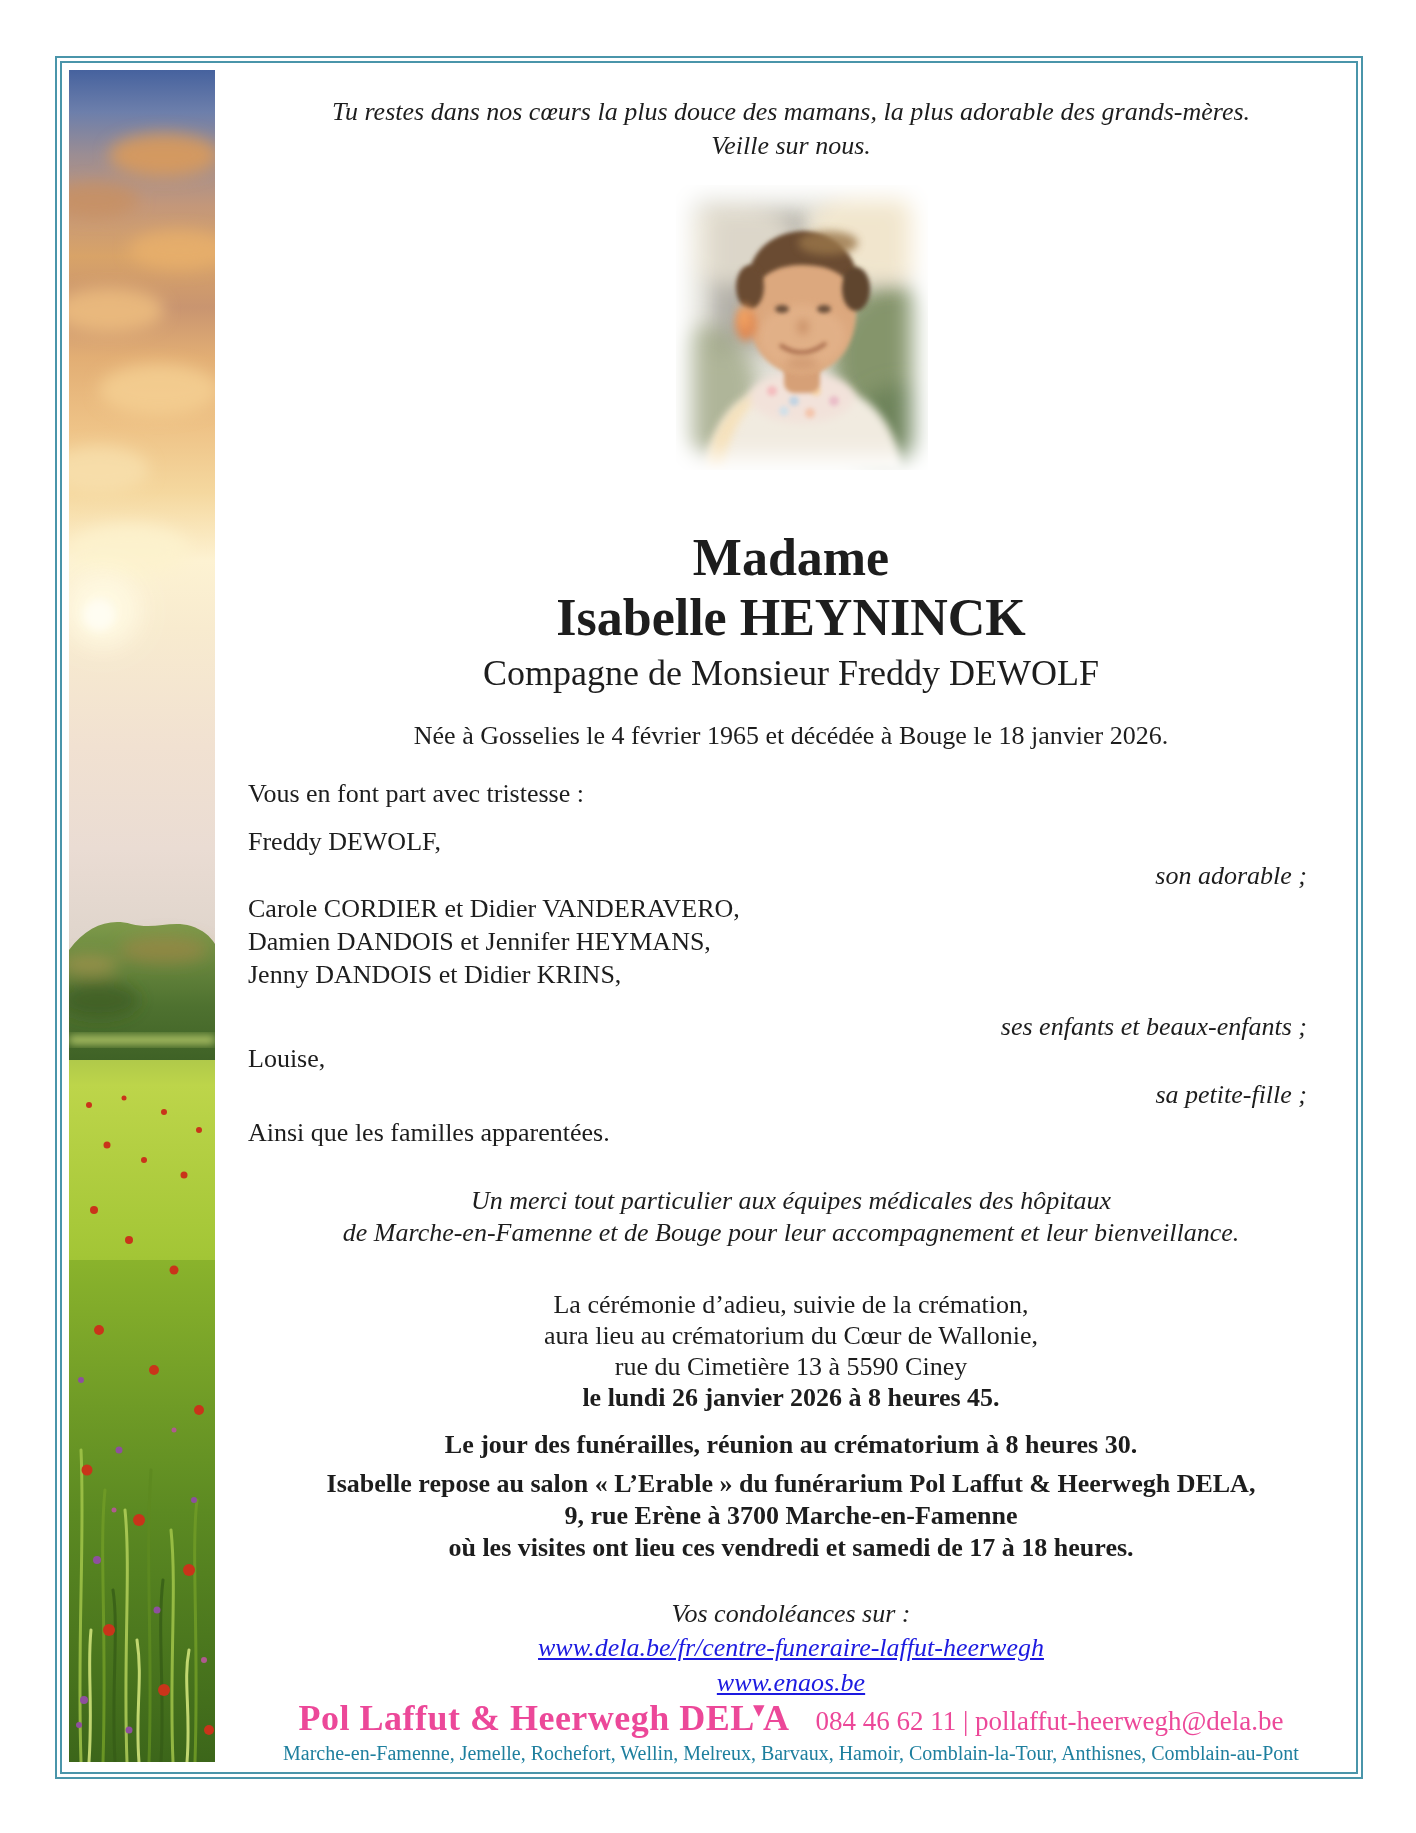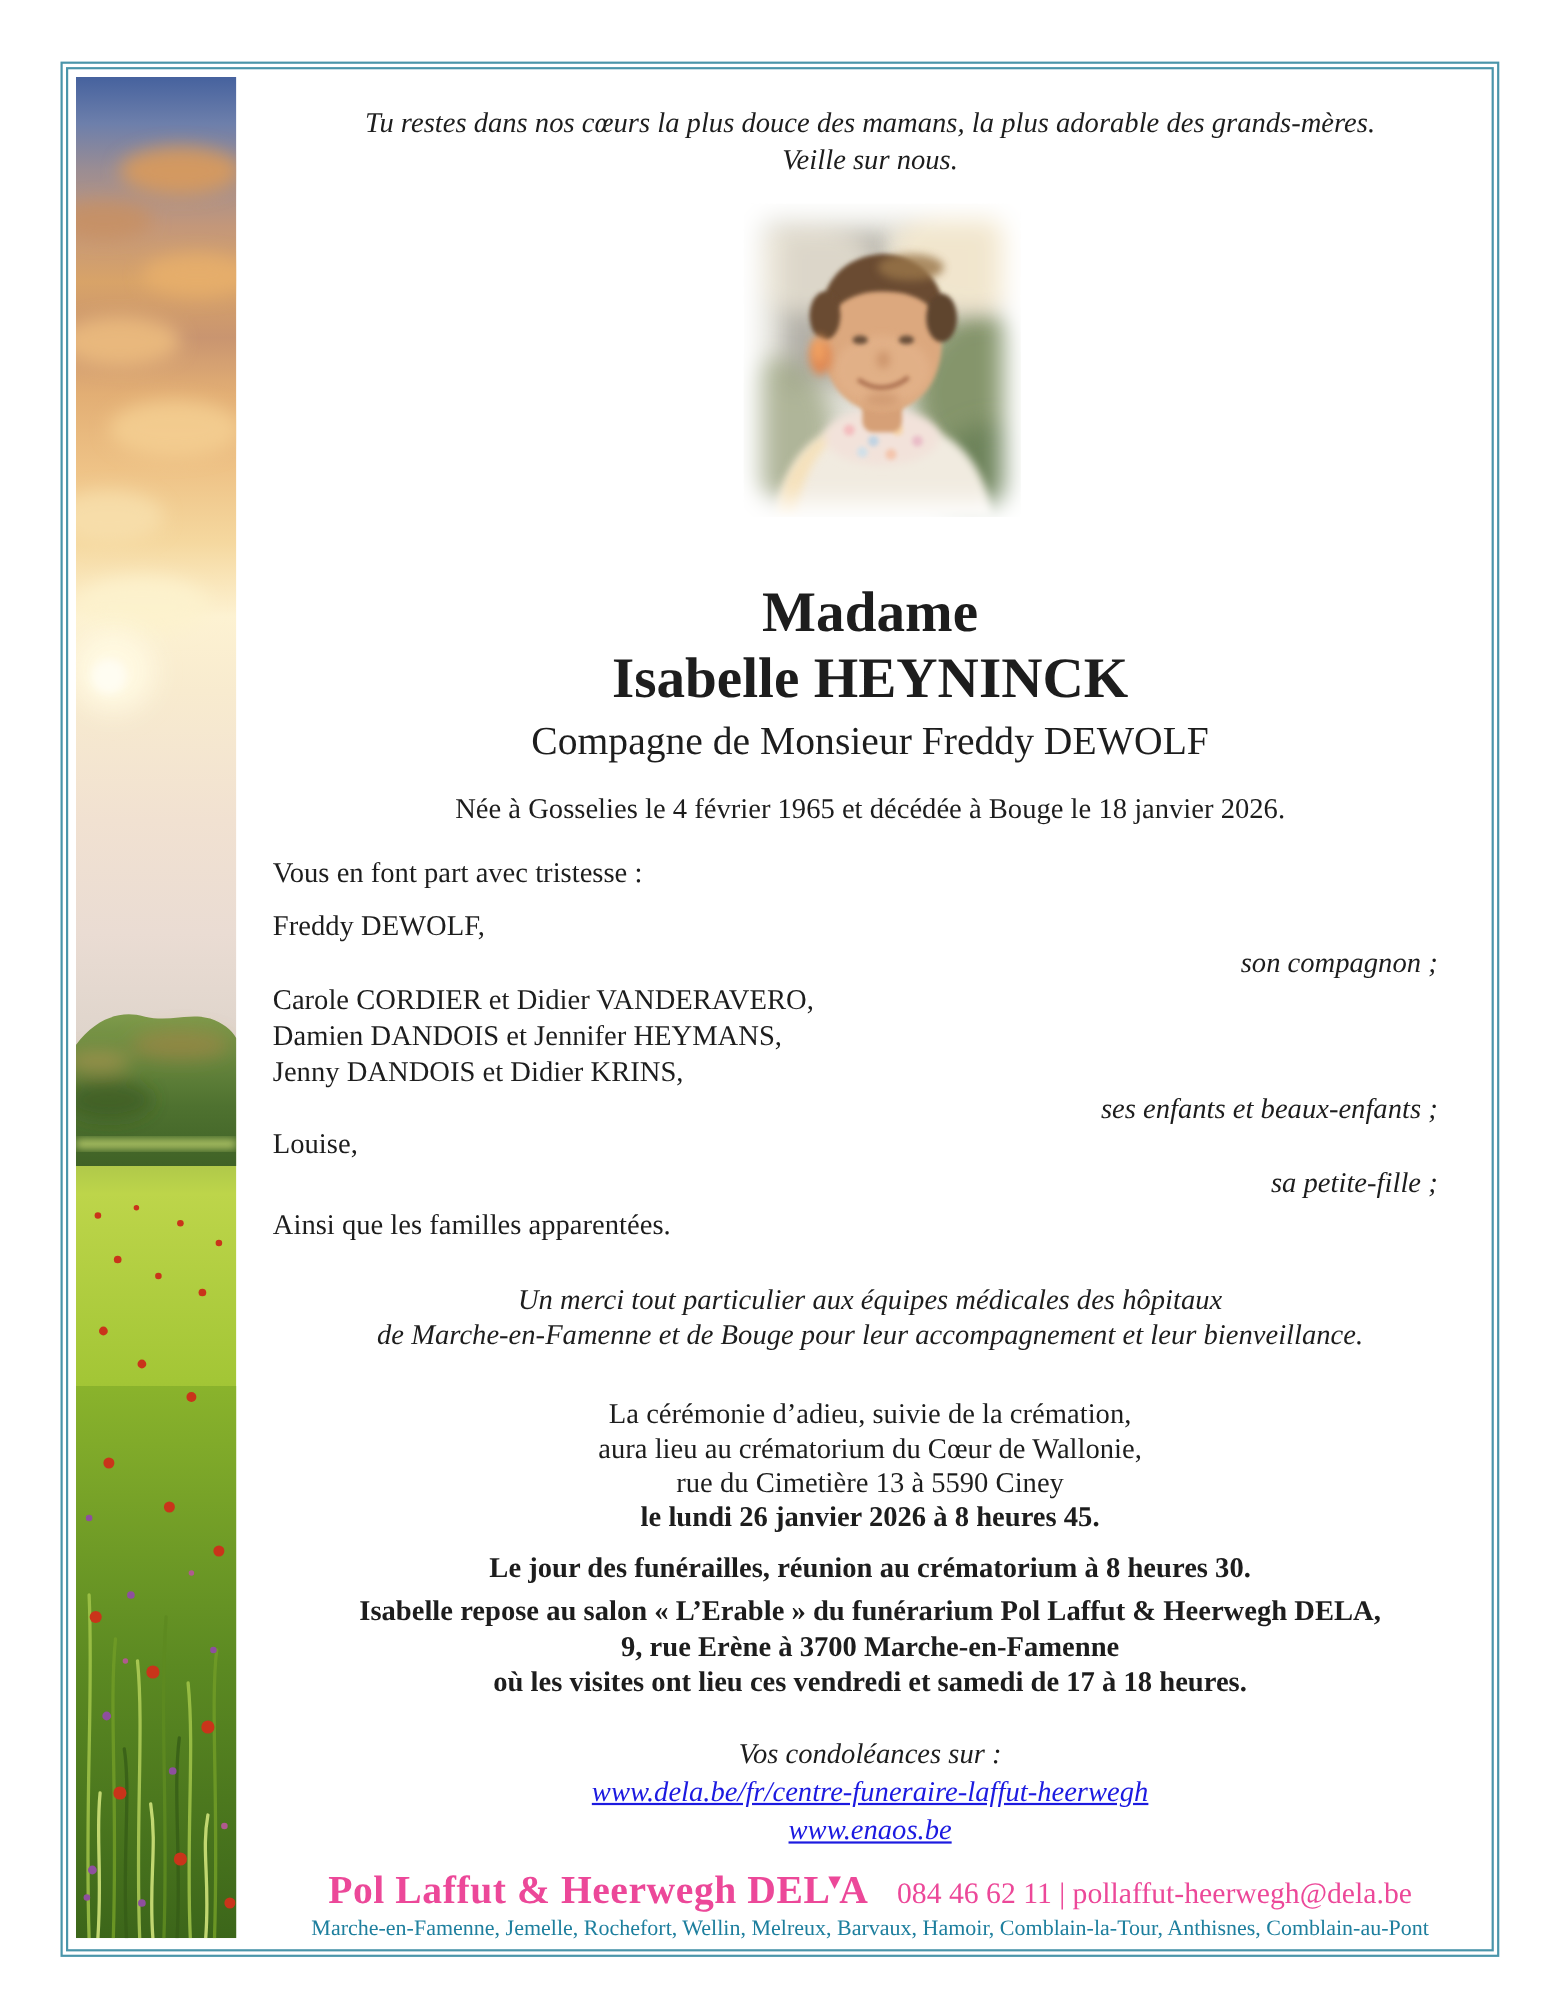--- a/index.html
+++ b/index.html
@@ -16,21 +16,21 @@
   .right{text-align:right;padding-right:54px;font-style:italic;}
   .epitaph{margin-top:37px;font-style:italic;text-align:center;line-height:34px;}
   .photo-wrap{margin:22px auto 0;width:252px;height:285px;transform:translateX(11px);}
   .deceased-title{margin-top:58px;text-align:center;font-weight:bold;font-size:52px;line-height:60px;}
   .subtitle{margin-top:4px;text-align:center;font-size:36px;line-height:42px;}
   .dates{margin-top:26px;}
   .intro{margin-top:26px;}
   .m-freddy{margin-top:16px;}
   .m-label1{margin-top:2px;}
   .m-names3{margin-top:0;line-height:33px;}
-  .m-label2{margin-top:1px;}
+  .m-label2{margin-top:20px;}
   .m-louise{margin-top:0;}
   .m-label3{margin-top:4px;}
   .m-ainsi{margin-top:6px;}
   .thanks{margin-top:36px;font-style:italic;text-align:center;line-height:32px;}
   .ceremony{margin-top:40px;text-align:center;line-height:31px;}
   .bold{font-weight:bold;}
   .reunion{margin-top:16px;text-align:center;font-weight:bold;line-height:31px;}
   .repose{margin-top:8px;text-align:center;font-weight:bold;line-height:32px;}
   .condo-label{margin-top:34px;text-align:center;font-style:italic;}
   .links{text-align:center;line-height:35px;}
@@ -237,21 +237,21 @@
         <div>Isabelle HEYNINCK</div>
       </div>
 
       <div class="subtitle">Compagne de Monsieur Freddy DEWOLF</div>
 
       <div class="dates center">Née à Gosselies le 4 février 1965 et décédée à Bouge le 18 janvier 2026.</div>
 
       <div class="intro left">Vous en font part avec tristesse :</div>
 
       <div class="m-freddy left">Freddy DEWOLF,</div>
-      <div class="m-label1 right">son compagnon ;</div>
+      <div class="m-label1 right">son adorable ;</div>
 
       <div class="m-names3 left">
         <div>Carole CORDIER et Didier VANDERAVERO,</div>
         <div>Damien DANDOIS et Jennifer HEYMANS,</div>
         <div>Jenny DANDOIS et Didier KRINS,</div>
       </div>
       <div class="m-label2 right">ses enfants et beaux-enfants ;</div>
 
       <div class="m-louise left">Louise,</div>
       <div class="m-label3 right">sa petite-fille ;</div>

